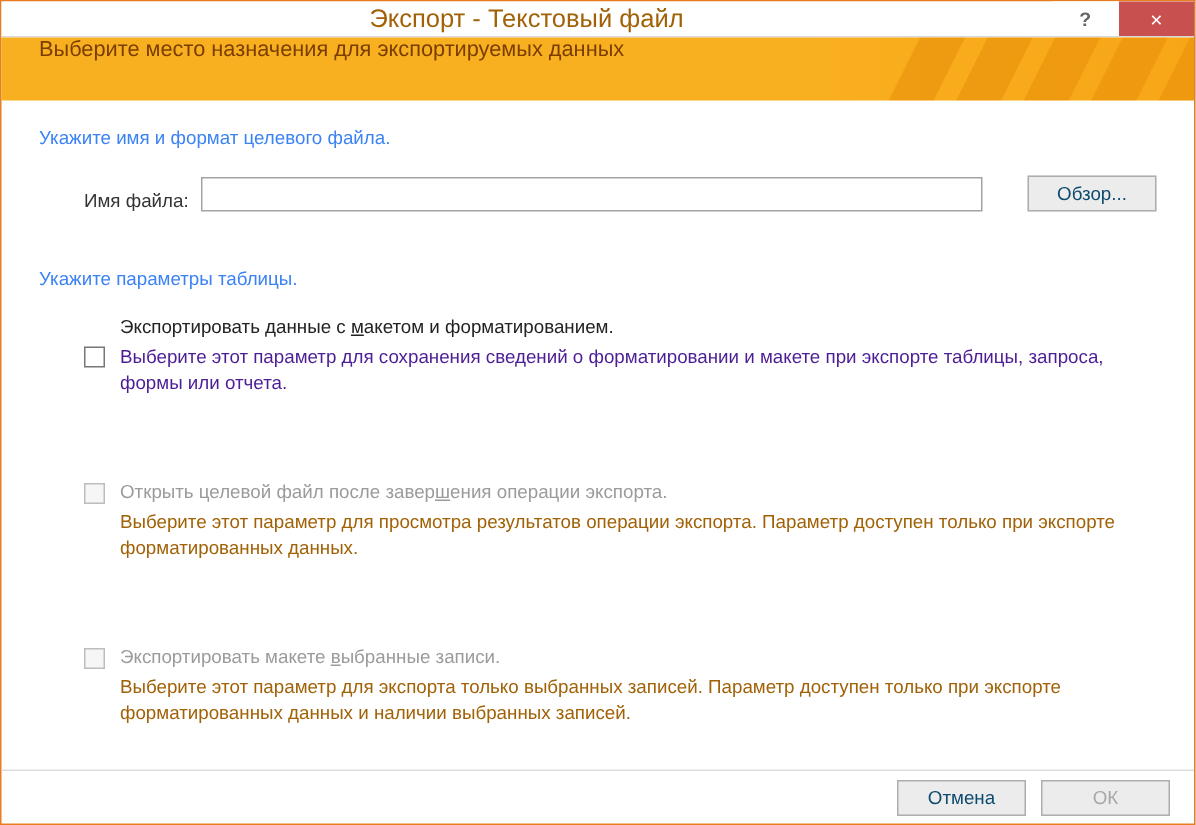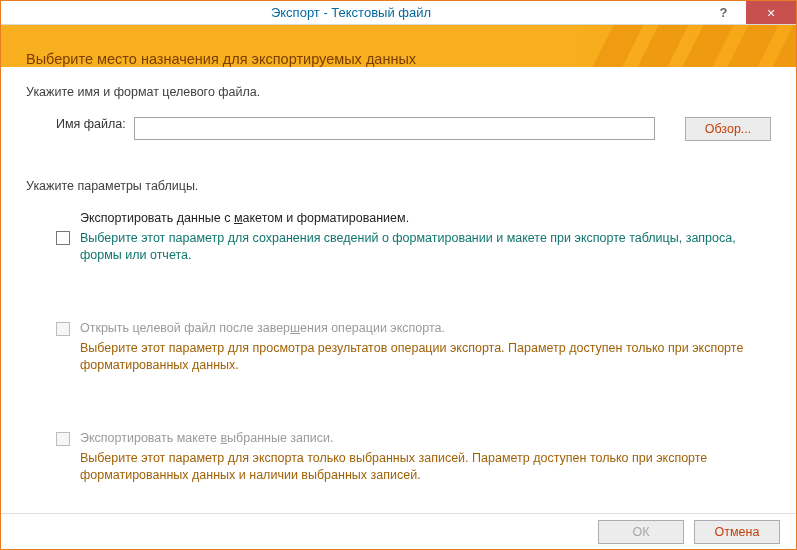--- a/index.html
+++ b/index.html
@@ -22,22 +22,22 @@
     .titlebar {
       height: 30px;
       background: #fff;
       display: flex;
       align-items: center;
       border-bottom: 1px solid #d9d9d9;
     }
     .titlebar-title {
       flex: 1;
       text-align: center;
-      font-size: 13px;
-      color: #0369a1;
+      font-size: 17px;
+      color: #a16207;
     }
     .titlebar-buttons {
       display: flex;
       height: 100%;
     }
     .titlebar-btn {
       width: 45px;
       height: 100%;
       display: flex;
       align-items: center;
@@ -50,21 +50,21 @@
     .titlebar-btn.close {
       background: #c8504f;
       color: #fff;
       font-size: 14px;
       width: 50px;
     }
     .banner {
       height: 52px;
       background: linear-gradient(to right, #f9b020 0%, #f9b020 65%, #f7a616 100%);
       display: flex;
-      align-items: flex-end;
+      align-items: flex-start;
       padding: 0 25px;
       position: relative;
       overflow: hidden;
     }
     .banner-text {
       color: #7a3e00;
       font-size: 14.5px;
       z-index: 2;
     }
     .banner-decor {
@@ -77,25 +77,25 @@
       opacity: 0.55;
     }
     .content {
       flex: 1;
       padding: 18px 25px 10px 25px;
       color: #333;
     }
     .section-label {
       font-size: 12.5px;
       margin-bottom: 18px;
-      color: #404040;
+      color: #3b82f6;
     }
     .file-row {
       display: flex;
-      align-items: flex-start;
+      align-items: flex-end;
       margin-left: 30px;
       margin-bottom: 38px;
       gap: 8px;
     }
     .file-label {
       font-size: 12.5px;
       color: #333;
     }
     .file-input {
       flex: 1;
@@ -104,21 +104,21 @@
       padding: 2px 4px;
       font-size: 12.5px;
       background: #fff;
     }
     .browse-btn, .footer-btn {
       height: 24px;
       min-width: 86px;
       border: 1px solid #adadad;
       background: #ececec;
       font-size: 12.5px;
-      color: #c2410c;
+      color: #0c4a6e;
       padding: 0 10px;
       cursor: pointer;
     }
     .browse-btn { margin-left: 22px; }
     .options {
       margin-left: 30px;
       margin-top: 10px;
     }
     .option {
       display: flex;
@@ -131,21 +131,21 @@
       height: 14px;
       border: 1px solid #777;
       background: #fff;
       margin-top: 1px;
       flex-shrink: 0;
     }
     .option.disabled .checkbox { border-color: #bdbdbd; background: #f6f6f6; }
     .option-body { flex: 1; }
     .option-title { font-size: 12.5px; color: #222; margin-bottom: 5px; }
     .option.disabled .option-title { color: #9b9b9b; margin-top: 37px; }
-    .option-desc { font-size: 12.5px; color: #0f766e; line-height: 1.35; }
+    .option-desc { font-size: 12.5px; color: #4c1d95; line-height: 1.35; }
     .option.disabled .option-desc { color: #a16207; }
     .u { text-decoration: underline; }
     .footer {
       height: 44px;
       border-top: 1px solid #ddd;
       display: flex;
       justify-content: flex-end;
       align-items: center;
       gap: 10px;
       padding-right: 16px;
@@ -212,17 +212,17 @@
         <div class="option-body">
           <div class="option-title"><span>Экспортировать макете </span><span class="u">в</span><span>ыбранные записи.</span></div>
           <div class="option-desc">Выберите этот параметр для экспорта только выбранных записей. Параметр доступен только при экспорте форматированных данных и наличии выбранных записей.</div>
         </div>
       </div>
 
     </div>
   </div>
 
   <div class="footer">
+    <button class="footer-btn">Отмена</button>
     <button class="footer-btn disabled">ОК</button>
-    <button class="footer-btn">Отмена</button>
   </div>
 
 </div>
 
 </body></html>

